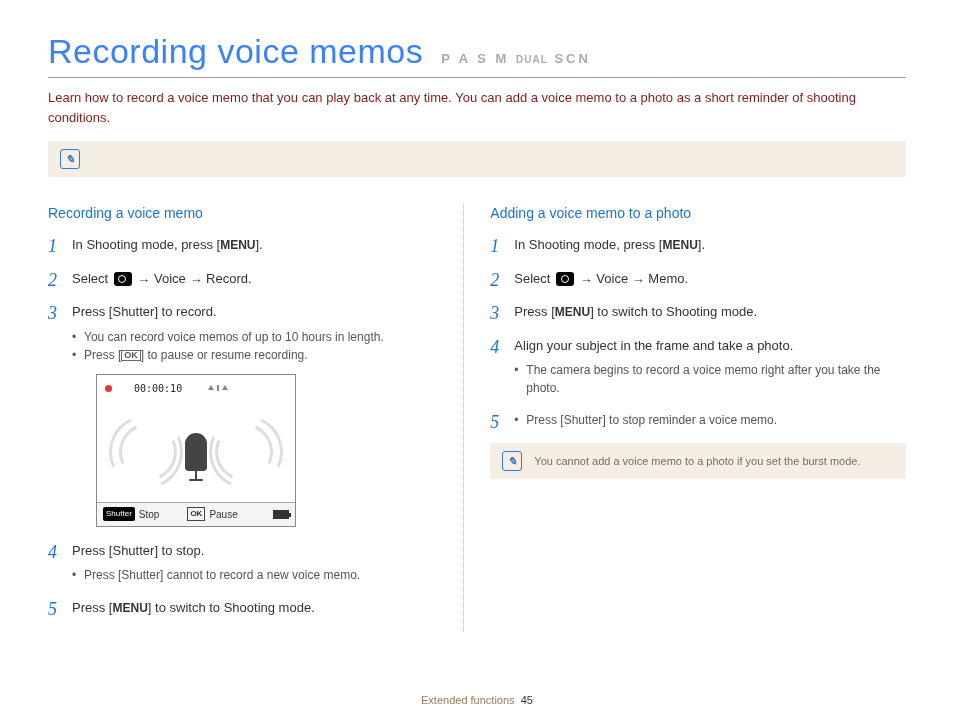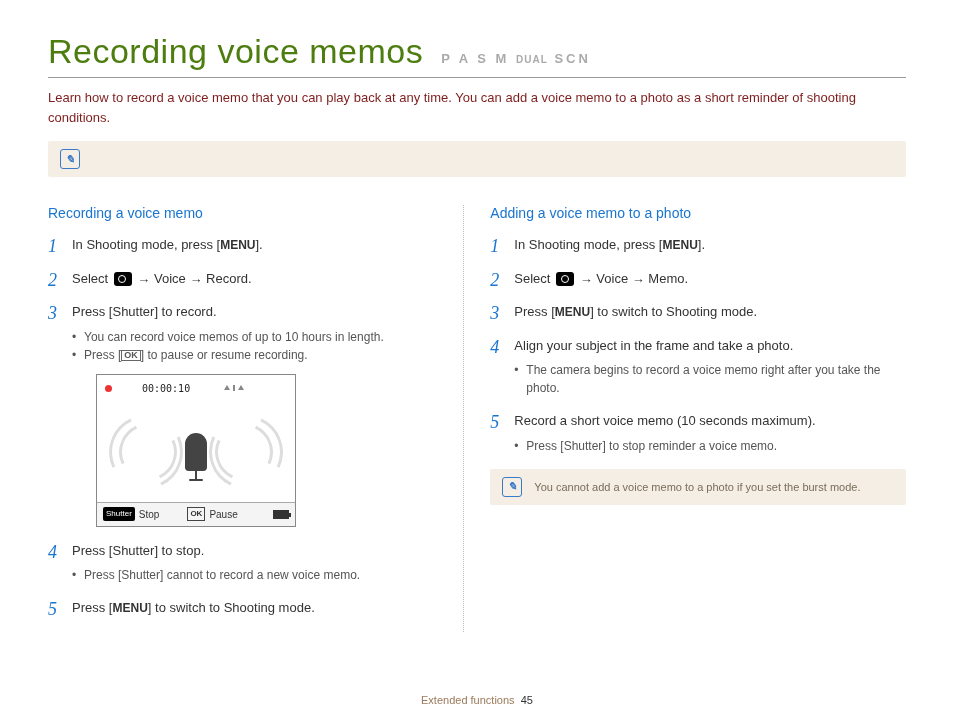--- a/index.html
+++ b/index.html
@@ -1,18 +1,18 @@
 <!DOCTYPE html>
 <html><head>
 <meta charset="utf-8">
 <style>
   *{box-sizing:border-box;margin:0;padding:0}
   body{width:954px;height:720px;font-family:Arial,Helvetica,sans-serif;color:#333;padding:32px 48px 20px 48px;background:#fff;position:relative}
   .title-row{display:flex;align-items:baseline;gap:18px}
-  h1{color:#4d7c0f;font-weight:300;font-size:34px;letter-spacing:.5px}
+  h1{color:#3b82f6;font-weight:300;font-size:34px;letter-spacing:.5px}
   .mode-badges{font-family:Arial;font-weight:bold;font-size:13px;letter-spacing:3px;color:#aaa}
   .mode-badges .sm{font-size:10px;letter-spacing:1px}
   hr.rule{border:none;border-top:1px solid #999;margin:6px 0 10px}
   .intro{font-size:13px;color:#7f1d1d;line-height:1.5;margin-bottom:14px}
   .tipbox{background:#f4eee4;border-radius:2px;padding:8px 12px;display:flex;align-items:center;gap:12px;font-size:11px;color:#7a6e5a}
   .tip-icon{width:20px;height:20px;border:1.5px solid #3b7ac9;border-radius:3px;display:flex;align-items:center;justify-content:center;color:#3b7ac9;font-style:italic;font-family:Georgia,serif;font-weight:bold;flex:0 0 auto}
   .columns{display:flex;gap:26px;margin-top:28px}
   .col{flex:1 1 50%;position:relative}
   .col:first-child{border-right:1px dotted #bbb;padding-right:20px}
   h2{color:#1a75cf;font-weight:400;font-size:14px;margin-bottom:14px}
@@ -22,21 +22,21 @@
   .bold{font-weight:normal}
   .menu-tag{font-weight:bold;font-family:Arial;font-size:12px}
   ul.sub{list-style:none;margin-top:6px}
   ul.sub li{font-size:12px;color:#555;padding-left:12px;position:relative;line-height:1.5}
   ul.sub li::before{content:"•";position:absolute;left:0}
   .cam-icon{display:inline-flex;width:18px;height:14px;background:#000;border-radius:3px;vertical-align:middle;position:relative;margin:0 2px}
   .cam-icon::before{content:"";position:absolute;width:6px;height:6px;border:1.5px solid #fff;border-radius:50%;top:2.5px;left:4.5px}
   .ok-icon{display:inline-block;font-size:9px;border:1px solid #666;padding:0 2px;vertical-align:middle;line-height:1;font-weight:bold}
   
   .mock{width:200px;border:1px solid #888;margin:10px 0 8px 24px;font-size:10px}
-  .mock-top{padding:6px 8px;display:flex;align-items:center;gap:30px}
+  .mock-top{padding:6px 8px;display:flex;align-items:center;gap:22px}
   .rec-dot{width:7px;height:7px;background:#e33;border-radius:50%}
   .mock-time{font-size:10px;color:#222;font-family:monospace}
   .mock-mid{height:100px;display:flex;align-items:center;justify-content:center;position:relative}
   .mic{width:22px;height:38px;background:#444;border-radius:12px 12px 4px 4px;position:relative}
   .mic::after{content:"";position:absolute;bottom:-10px;left:50%;transform:translateX(-50%);width:14px;height:2px;background:#444;border-radius:1px}
   .mic::before{content:"";position:absolute;bottom:-10px;left:50%;transform:translateX(-50%);width:2px;height:10px;background:#444}
   .wave{position:absolute;width:58px;height:58px;border:3px solid #ddd;border-radius:50%;border-top-color:transparent;border-bottom-color:transparent}
   .wave.l1{left:22px;transform:rotate(20deg)}
   .wave.l2{left:12px;width:74px;height:74px;transform:rotate(20deg)}
   .wave.r1{right:22px;transform:rotate(-20deg)}
@@ -144,21 +144,20 @@
       <li>
         <span>Press [</span><span class="menu-tag">MENU</span><span>] to switch to Shooting mode.</span>
       </li>
       <li>
         <span>Align your subject in the frame and take a photo.</span>
         <ul class="sub">
           <li>The camera begins to record a voice memo right after you take the photo.</li>
         </ul>
       </li>
       <li>
-        <span>Record a short voice memo (10 seconds maximum).</span>
         <ul class="sub">
           <li><span>Press [</span><span class="bold">Shutter</span><span>] to stop reminder a voice memo.</span></li>
         </ul>
       </li>
     </ol>
     <div class="tipbox small">
       <div class="tip-icon">✎</div>
       <span>You cannot add a voice memo to a photo if you set the burst mode.</span>
     </div>
   </div>

